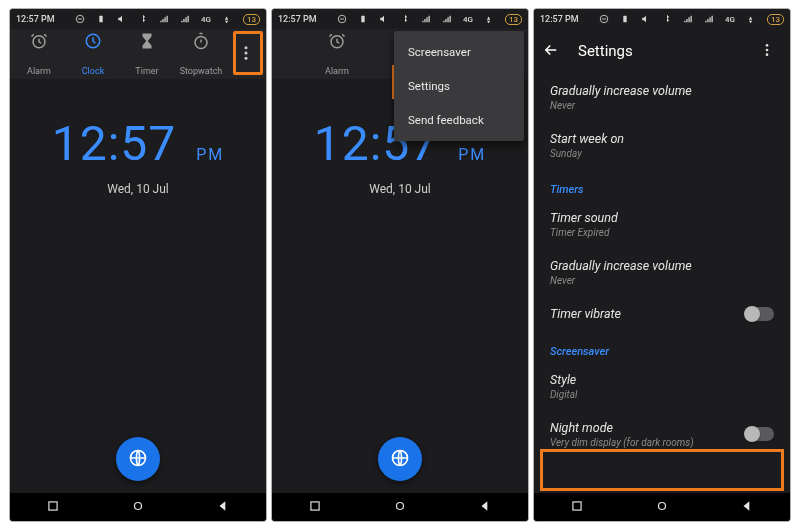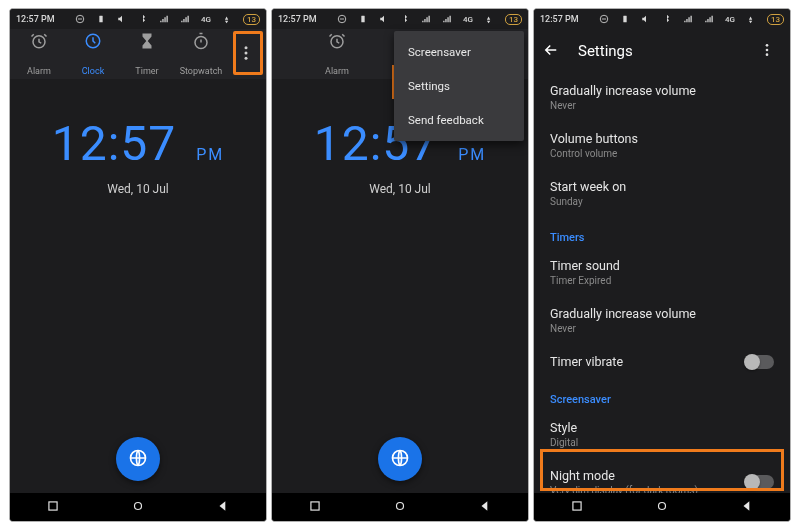--- a/index.html
+++ b/index.html
@@ -155,21 +155,21 @@
     display: flex;
     align-items: center;
     padding: 0 8px;
     background: #1c1c1e;
   }
   .back-arrow { width: 30px; display:flex; align-items:center; }
   .back-arrow svg { width:18px; height:18px; }
   .setbar-title { font-size: 15px; color: #fff; flex:1; margin-left:6px; }
   .setmore { width: 30px; display:flex; align-items:center; justify-content:center;}
   .setmore svg { width:16px; height:16px; }
-  .setlist { flex:1; overflow:hidden; padding: 0 16px; }
+  .setlist { flex:1; overflow:hidden; padding: 0 16px; font-style: italic; }
   .setitem { padding: 10px 0; position:relative; }
   .setitem .title { font-size:12.5px; color:#e6e6e6; }
   .setitem .sub { font-size:10px; color:#8a8a8a; margin-top:2px; }
   .cat { font-size:11px; color:#3b8dff; padding: 14px 0 4px; font-weight:500; }
   .toggle {
     position:absolute;
     right:0; top:50%;
     transform:translateY(-50%);
     width:28px; height:14px;
     background:#5a5a5c;
@@ -461,24 +461,20 @@
           </svg></span>
     </span>
   </div>
 
   <div class="setlist">
     <div class="setitem">
       <div class="title">Gradually increase volume</div>
       <div class="sub">Never</div>
     </div>
     <div class="setitem">
-      <div class="title">Volume buttons</div>
-      <div class="sub">Control volume</div>
-    </div>
-    <div class="setitem">
       <div class="title">Start week on</div>
       <div class="sub">Sunday</div>
     </div>
     <div class="cat">Timers</div>
     <div class="setitem">
       <div class="title">Timer sound</div>
       <div class="sub">Timer Expired</div>
     </div>
     <div class="setitem">
       <div class="title">Gradually increase volume</div>

